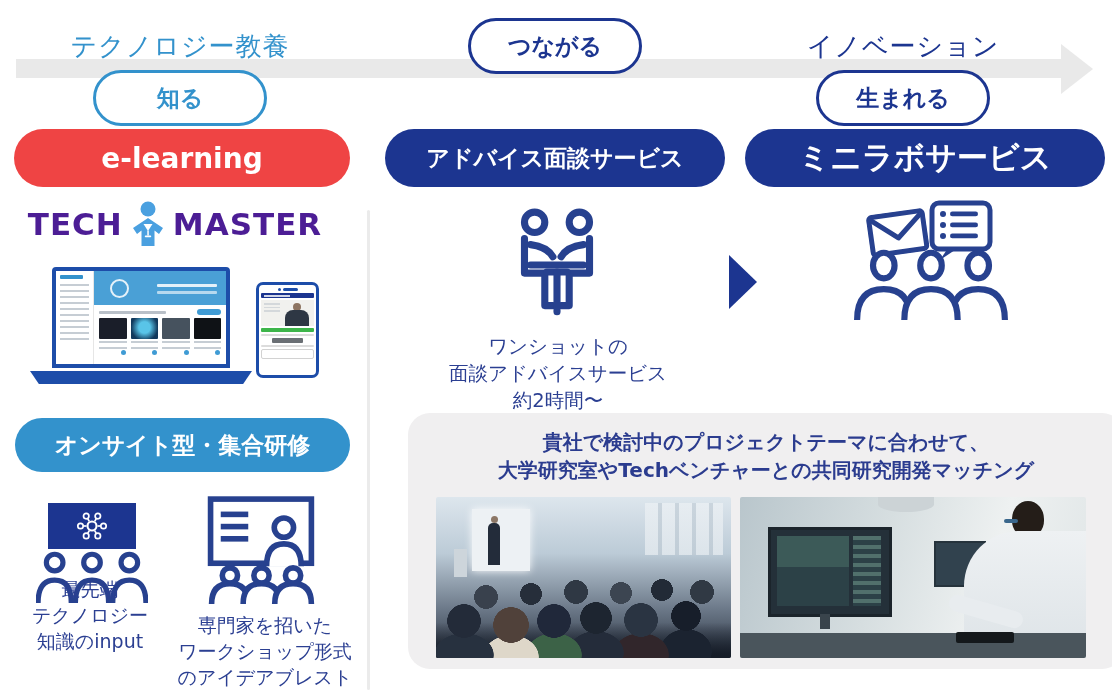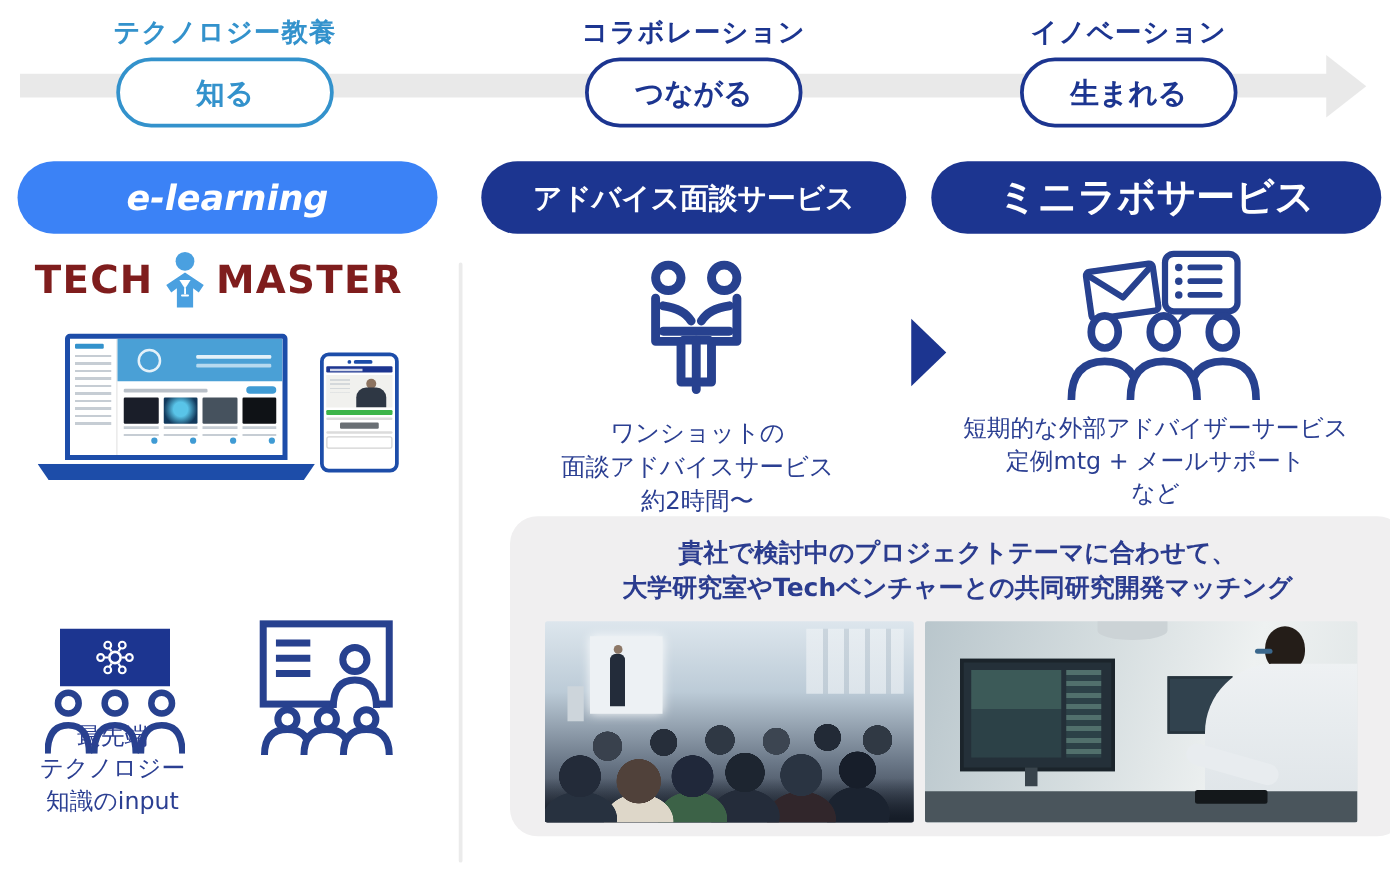--- a/index.html
+++ b/index.html
@@ -5,41 +5,41 @@
   html,body{margin:0;padding:0;background:#fff;}
   #canvas{
     position:relative;width:1112px;height:695px;overflow:hidden;background:#fff;
     font-family:"DejaVu Sans","Liberation Sans",sans-serif;
   }
   
   .tl-band{position:absolute;left:16px;top:59px;width:1046px;height:19px;background:#e9e9e9;}
   .tl-arrowhead{position:absolute;left:1061px;top:44px;width:0;height:0;
     border-left:32px solid #e9e9e9;border-top:25px solid transparent;border-bottom:25px solid transparent;}
   .stage{position:absolute;top:12px;width:260px;text-align:center;}
-  .stage-label{font-size:21px;font-weight:bold;letter-spacing:1px;}
+  .stage-label{font-size:26px;font-weight:normal;letter-spacing:1px;margin-top:17px;}
   .stage-pill{margin:6px auto 0;width:168px;height:50px;background:#fff;border-radius:28px;
     display:flex;align-items:center;justify-content:center;font-size:23px;font-weight:bold;}
   .stage-light .stage-label{color:#3392cc;}
   .stage-light .stage-pill{border:3px solid #3392cc;color:#3392cc;}
   .stage-dark .stage-label{color:#1c3590;}
   .stage-dark .stage-pill{border:3px solid #1c3590;color:#1c3590;}
   
   .svc-bar{position:absolute;top:129px;height:58px;border-radius:29px;color:#fff;font-weight:bold;
     display:flex;align-items:center;justify-content:center;}
-  .bar-light{background:#3b82f6;font-style:italic;}
+  .bar-light{background:#ef4444;}
   .bar-dark{background:#1c3590;}
   #bar-elearning{left:14px;width:336px;font-size:28px;}
   #bar-advice{left:385px;width:340px;font-size:23px;}
   #bar-minilab{left:745px;width:360px;font-size:31px;}
   
   .divider{position:absolute;left:367px;top:210px;width:3px;height:480px;background:#ebebeb;border-radius:2px;}
   
   .logo-row{position:absolute;left:0;top:201px;width:350px;height:46px;
     display:flex;align-items:center;justify-content:center;gap:5px;}
-  .logo-word{font-size:31px;font-weight:bold;color:#7f1d1d;letter-spacing:1px;}
+  .logo-word{font-size:31px;font-weight:bold;color:#4c1d95;letter-spacing:1px;}
   
   .lap-screen{position:absolute;left:52px;top:267px;width:178px;height:101px;border:4px solid #1d4da9;
     background:#fff;border-radius:4px 4px 0 0;display:flex;overflow:hidden;box-sizing:border-box;}
   .lap-side{width:38px;border-right:1px solid #e6e6e6;padding:4px;box-sizing:border-box;}
   .lap-logo{height:4px;width:80%;background:#3392cc;border-radius:1px;margin-bottom:5px;}
   .micro-lines{background:repeating-linear-gradient(180deg,#c6cdd4 0 2px,transparent 2px 6px);}
   .lap-menu{height:60px;}
   .lap-main{flex:1;display:flex;flex-direction:column;}
   .lap-head{height:34px;background:#4aa0d6;position:relative;}
   .lap-head::before{content:"";position:absolute;left:16px;top:8px;width:15px;height:15px;
@@ -155,21 +155,20 @@
 <div id="canvas">
 
   <div class="tl-band"></div>
   <div class="tl-arrowhead"></div>
 
   <div class="stage stage-light" style="left:50px;">
     <div class="stage-label">テクノロジー教養</div>
     <div class="stage-pill">知る</div>
   </div>
   <div class="stage stage-dark" style="left:425px;">
-    <div class="stage-label">コラボレーション</div>
     <div class="stage-pill">つながる</div>
   </div>
   <div class="stage stage-dark" style="left:773px;">
     <div class="stage-label">イノベーション</div>
     <div class="stage-pill">生まれる</div>
   </div>
 
   <div id="bar-elearning" class="svc-bar bar-light">e-learning</div>
   <div id="bar-advice" class="svc-bar bar-dark">アドバイス面談サービス</div>
   <div id="bar-minilab" class="svc-bar bar-dark">ミニラボサービス</div>
@@ -238,20 +237,21 @@
       <div class="ph-person-head"></div>
       <div class="ph-person-body"></div>
     </div>
     <div class="ph-green"></div>
     <div class="ph-line"></div>
     <div class="ph-btn"></div>
     <div class="ph-line"></div>
     <div class="ph-box"></div>
   </div>
 
+  <div id="bar-onsite">オンサイト型・集合研修</div>
 
   <div class="nav-screen">
     <svg width="48" height="36" viewBox="0 0 48 36">
       <g stroke="#fff" fill="none" stroke-width="1.7">
         <circle cx="24" cy="18" r="4.5" stroke-width="2.1"></circle>
         <line x1="29.5" y1="18" x2="32.6" y2="18"></line>
           <circle cx="35.5" cy="18" r="2.7"></circle>
         <line x1="26.75" y1="22.76" x2="28.3" y2="25.45"></line>
           <circle cx="29.8" cy="27.9" r="2.7"></circle>
         <line x1="21.25" y1="22.76" x2="19.7" y2="25.45"></line>
@@ -292,20 +292,25 @@
       <path d="M39,108 Q39,88 57,88 Q75,88 75,108" fill="#fff"></path>
       <path d="M70,108 Q70,88 88,88 Q106,88 106,108" fill="#fff"></path>
     </g>
   </svg>
 
   <div id="cap-onsite1" class="caption">
     <div>最先端</div>
     <div>テクノロジー</div>
     <div>知識のinput</div>
   </div>
+  <div id="cap-onsite2" class="caption">
+    <div>専門家を招いた</div>
+    <div>ワークショップ形式</div>
+    <div>のアイデアブレスト</div>
+  </div>
 
   <svg class="svg-abs" style="left:494px;top:206px;" width="126" height="124" viewBox="0 0 124 122">
     <g stroke="#27418f" stroke-width="7" fill="none" stroke-linecap="round" stroke-linejoin="round">
       <circle cx="40" cy="16" r="10"></circle>
       <path d="M30,32 V66 H50 V98 H58"></path>
       <path d="M36,38 Q52,40 58,50"></path>
       <circle cx="84" cy="16" r="10"></circle>
       <path d="M94,32 V66 H74 V98 H66"></path>
       <path d="M88,38 Q72,40 66,50"></path>
       <line x1="36" y1="58" x2="88" y2="58"></line>
@@ -344,25 +349,20 @@
     <g stroke="#27418f" stroke-width="6" fill="#fff">
       <ellipse cx="30" cy="19" rx="10.5" ry="12.5"></ellipse>
         <path d="M4,72 Q4,42 30,42 Q56,42 56,72"></path>
       <ellipse cx="122" cy="19" rx="10.5" ry="12.5"></ellipse>
         <path d="M96,72 Q96,42 122,42 Q148,42 148,72"></path>
       <ellipse cx="76" cy="19" rx="10.5" ry="12.5"></ellipse>
         <path d="M50,72 Q50,42 76,42 Q102,42 102,72"></path>
     </g>
   </svg>
 
-  <div id="cap-minilab" class="caption">
-    <div>短期的な外部アドバイザーサービス</div>
-    <div>定例mtg + メールサポート</div>
-    <div>など</div>
-  </div>
 
   <div class="match-box">
     <div class="match-text">
       <div>貴社で検討中のプロジェクトテーマに合わせて、</div>
       <div>大学研究室やTechベンチャーとの共同研究開発マッチング</div>
     </div>
 
     <div class="photo" id="photo-seminar">
       <div class="sem-window"></div>
       <div class="sem-screen"></div>

